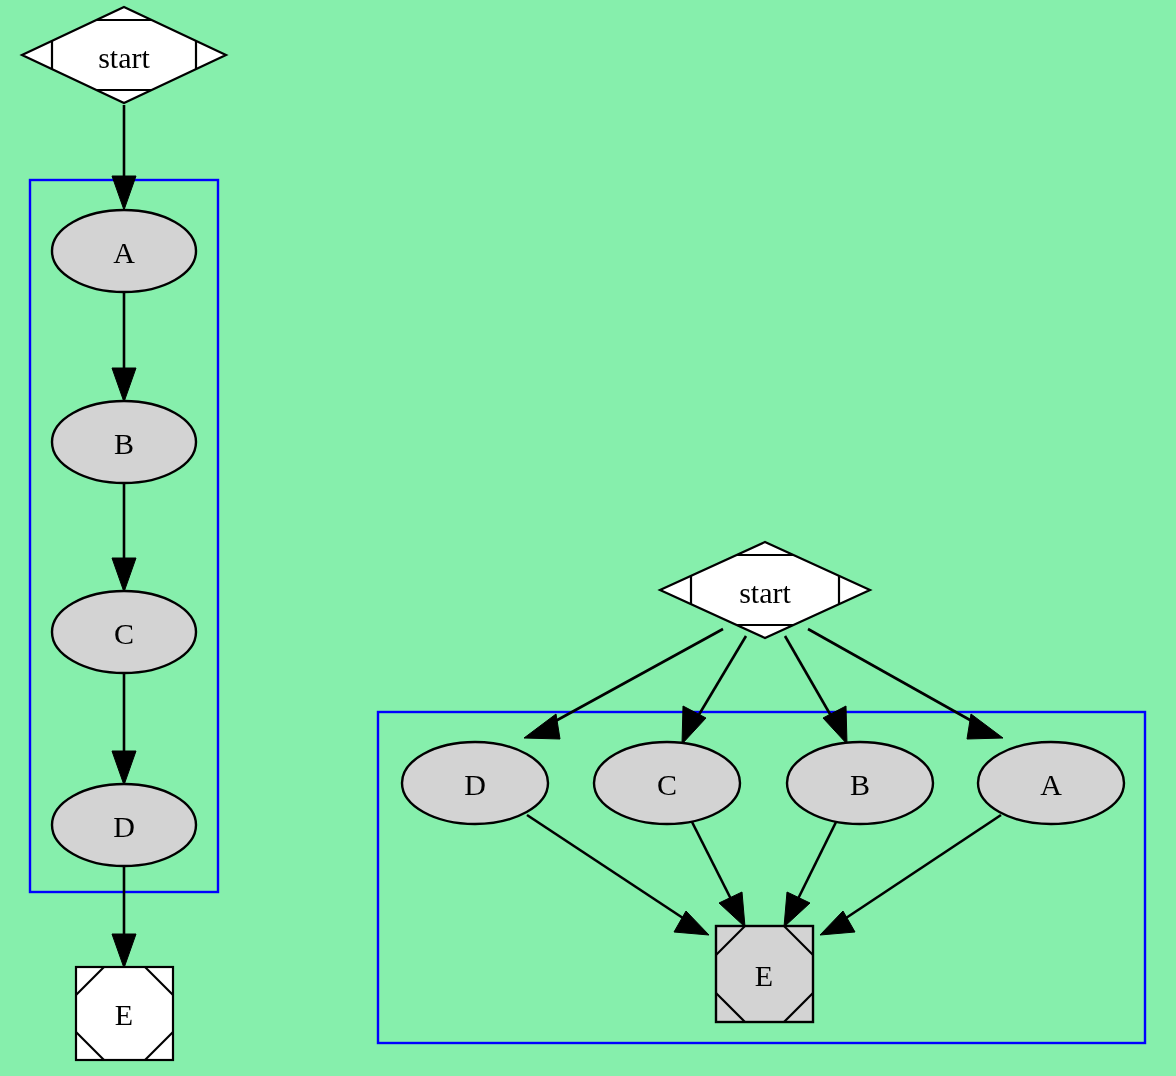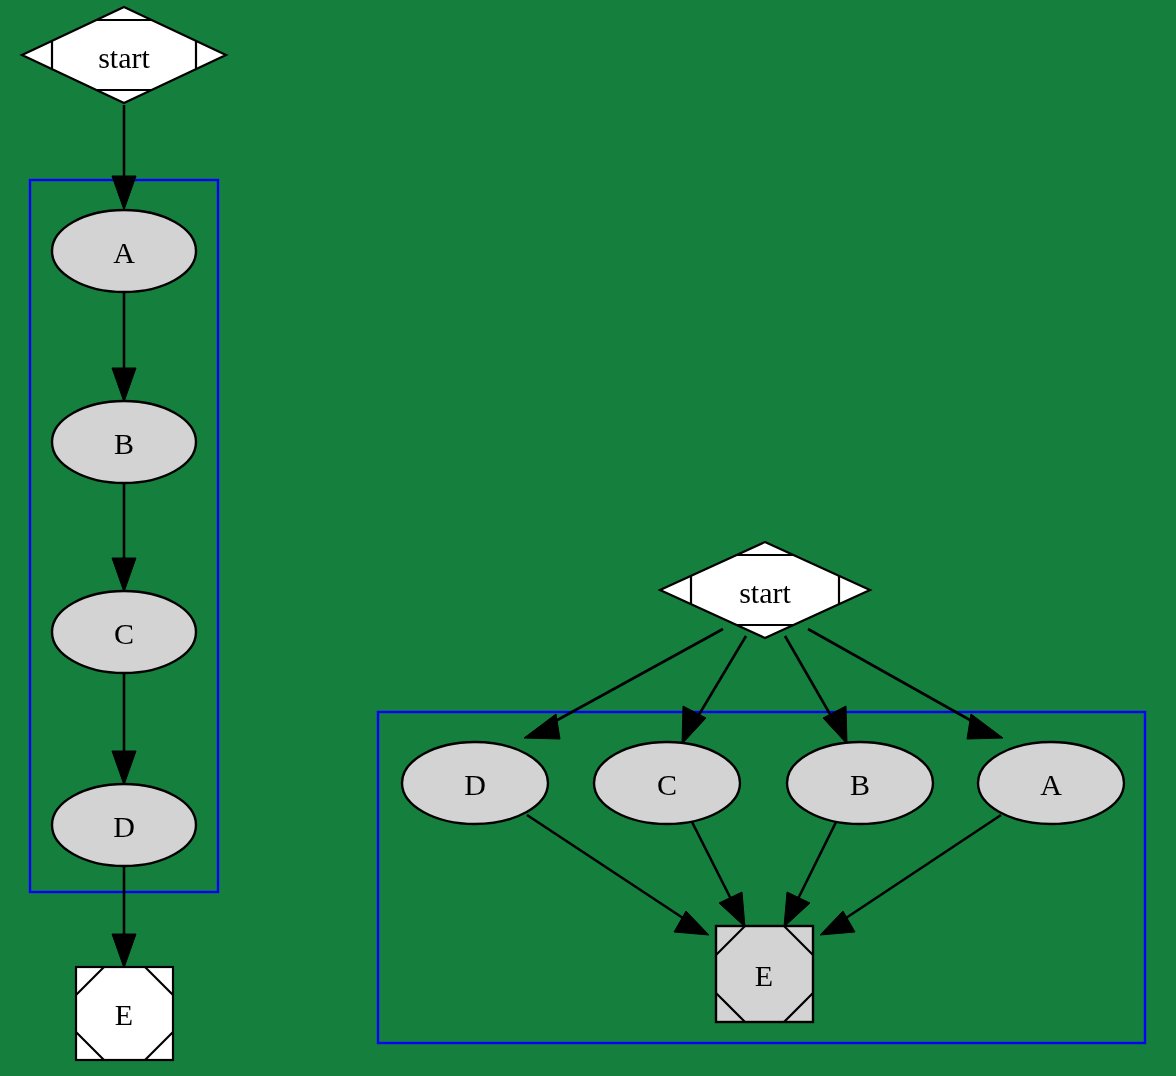--- a/index.html
+++ b/index.html
@@ -5,21 +5,21 @@
 <style>
   html, body {
     margin: 0;
     padding: 0;
     background: #ffffff;
   }
   #canvas-root {
     position: relative;
     width: 1176px;
     height: 1076px;
-    background: #15803d;
+    background: #86efac;
     font-family: "Liberation Serif", "DejaVu Serif", serif;
     overflow: hidden;
   }
   svg#diagram-svg {
     display: block;
     width: 1176px;
     height: 1076px;
   }
   .node-label {
     font-family: "Liberation Serif", "DejaVu Serif", serif;

